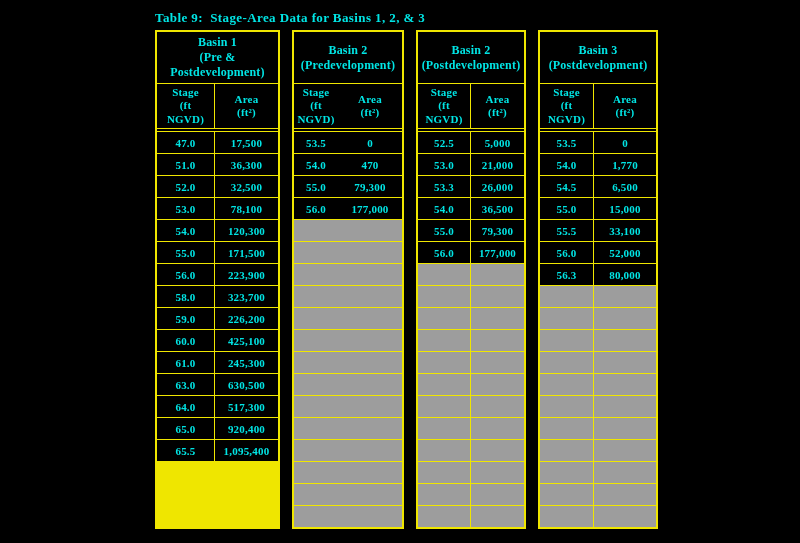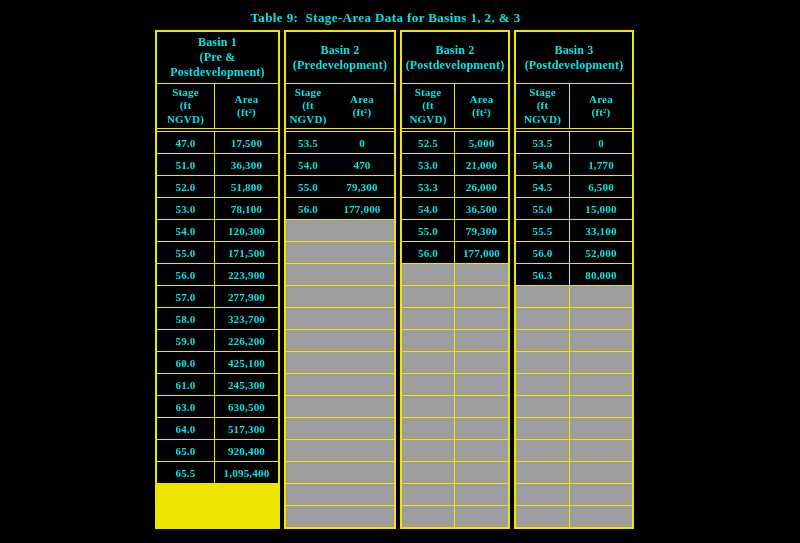--- a/index.html
+++ b/index.html
@@ -1,25 +1,25 @@
 <!DOCTYPE html>
 <html><head>
 <meta charset="utf-8">
 <style>
   html,body{margin:0;padding:0;}
   body{
     width:800px;height:543px;background:#000;position:relative;overflow:hidden;
     font-family:"Liberation Serif",serif;font-weight:bold;
   }
   .title{
-    position:absolute;top:10px;left:142px;width:487px;
-    text-align:center;color:#00E5E5;font-size:13px;letter-spacing:.4px;white-space:pre;
+    position:absolute;top:10px;left:155px;width:487px;
+    color:#00E5E5;font-size:13px;letter-spacing:.4px;white-space:pre;
   }
   .table-wrap{
-    position:absolute;left:155px;top:30px;display:flex;gap:4px;
+    position:absolute;left:155px;top:30px;display:flex;gap:12px;
   }
   .group{
     display:flex;flex-direction:column;
     border:2px solid #EFE600;background:#EFE600;
   }
   .ghead{
     background:#000;color:#00E5E5;height:51px;
     display:flex;align-items:center;justify-content:center;text-align:center;
     font-size:12px;line-height:1.25;white-space:pre-line;letter-spacing:.2px;
   }
@@ -64,41 +64,37 @@
         <div class="row datarow">
           <div class="cell stage">47.0</div>
           <div class="cell area">17,500</div>
         </div>
         <div class="row datarow">
           <div class="cell stage">51.0</div>
           <div class="cell area">36,300</div>
         </div>
         <div class="row datarow">
           <div class="cell stage">52.0</div>
-          <div class="cell area">51,800</div>
+          <div class="cell area">32,500</div>
         </div>
         <div class="row datarow">
           <div class="cell stage">53.0</div>
           <div class="cell area">78,100</div>
         </div>
         <div class="row datarow">
           <div class="cell stage">54.0</div>
           <div class="cell area">120,300</div>
         </div>
         <div class="row datarow">
           <div class="cell stage">55.0</div>
           <div class="cell area">171,500</div>
         </div>
         <div class="row datarow">
           <div class="cell stage">56.0</div>
           <div class="cell area">223,900</div>
-        </div>
-        <div class="row datarow">
-          <div class="cell stage">57.0</div>
-          <div class="cell area">277,900</div>
         </div>
         <div class="row datarow">
           <div class="cell stage">58.0</div>
           <div class="cell area">323,700</div>
         </div>
         <div class="row datarow">
           <div class="cell stage">59.0</div>
           <div class="cell area">226,200</div>
         </div>
         <div class="row datarow">

